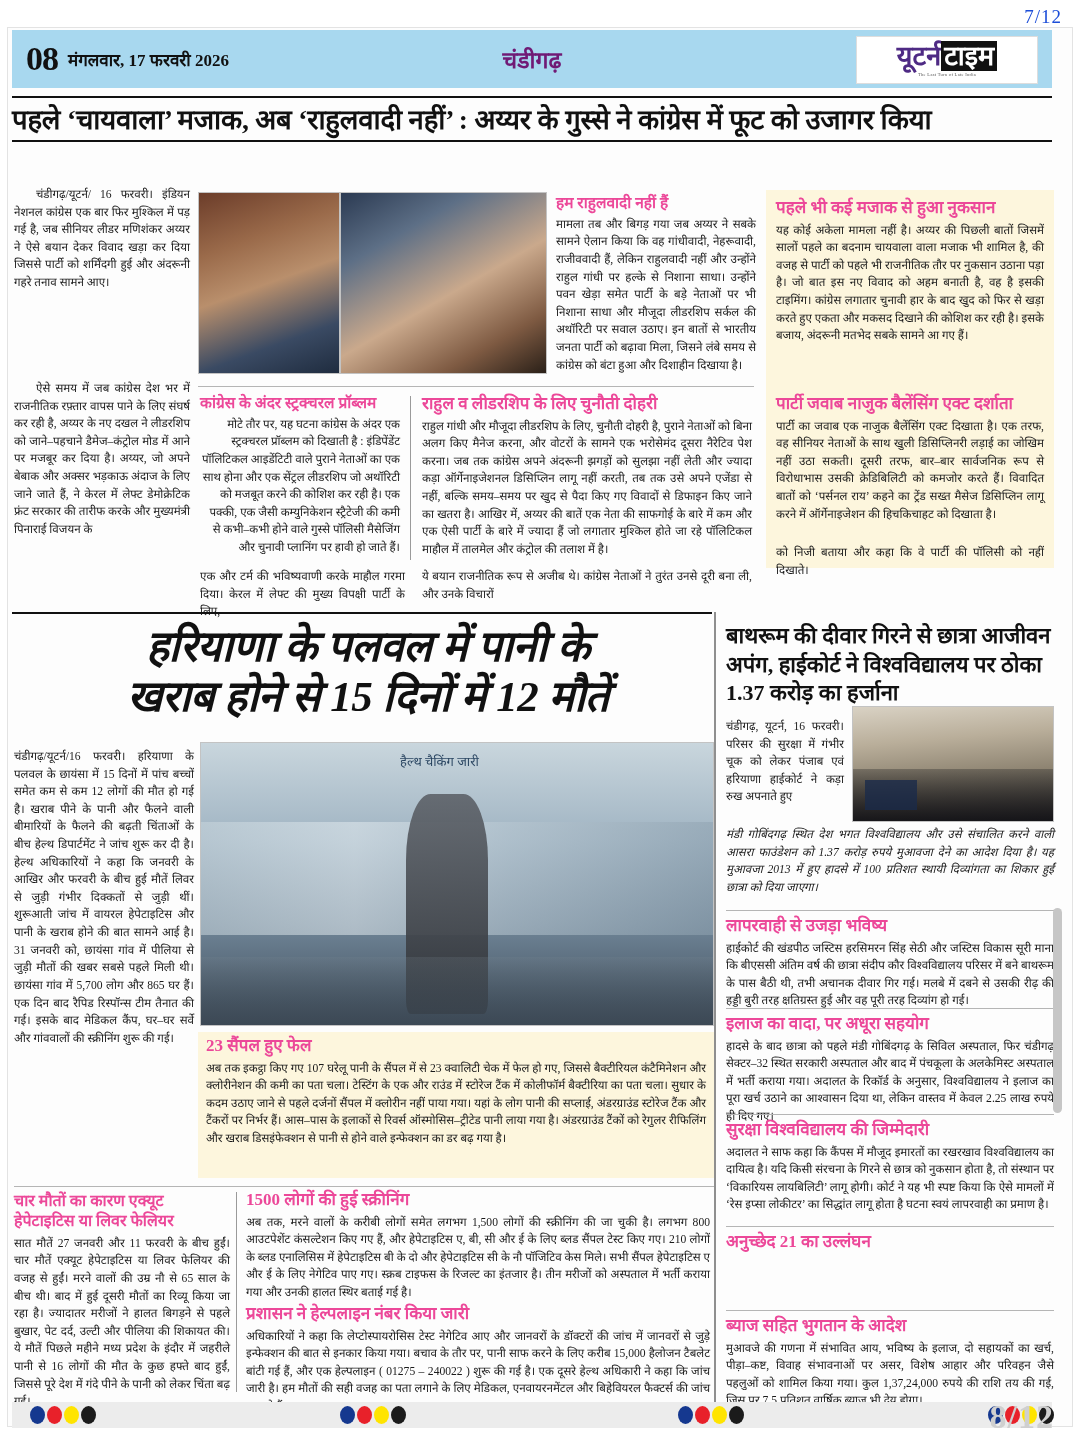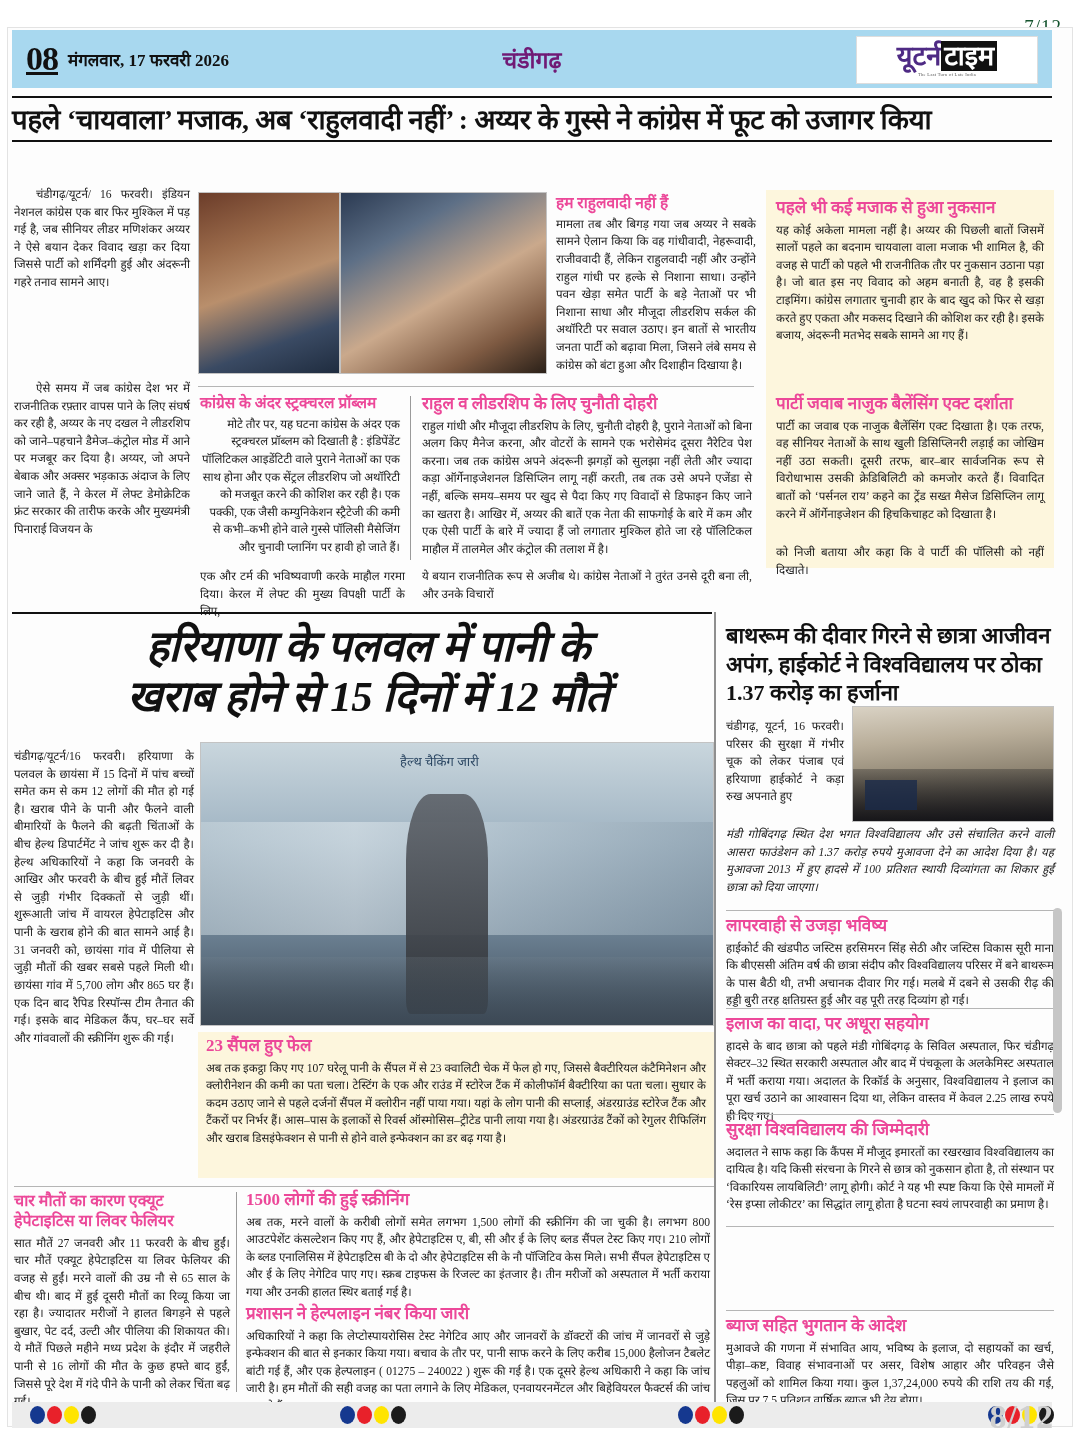--- a/index.html
+++ b/index.html
@@ -4,27 +4,27 @@
 <style>
   html,body{margin:0;padding:0;background:#b9b9b9;}
   body{font-family:"Liberation Serif","DejaVu Serif",serif;}
   .page{
     position:relative;width:1080px;height:1456px;background:#fff;overflow:hidden;
   }
   .sheet{
     position:absolute;left:8px;top:28px;width:1064px;height:1398px;background:#fdfdfd;
     box-shadow:0 0 0 1px #e3e3e3;
   }
-  .topcorner{position:absolute;right:18px;top:16px;font-size:19px;color:#14532d;letter-spacing:1px;}
+  .topcorner{position:absolute;right:18px;top:6px;font-size:19px;color:#1d4ed8;letter-spacing:1px;}
   
   .masthead{
     position:absolute;left:12px;top:30px;width:1040px;height:58px;background:#a8d8ef;
     display:flex;align-items:center;
   }
-  .mh-num{font-family:"Liberation Serif",serif;font-weight:bold;font-size:34px;color:#111;margin-left:14px;letter-spacing:-1px;text-decoration:underline;}
+  .mh-num{font-family:"Liberation Serif",serif;font-weight:bold;font-size:34px;color:#111;margin-left:14px;letter-spacing:-1px;}
   .mh-date{font-size:17px;color:#111;margin-left:10px;font-weight:bold;}
   .mh-city{
     position:absolute;left:0;right:0;text-align:center;font-size:23px;font-weight:bold;
     color:#701a75;letter-spacing:0px;
   }
   .mh-logo{
     position:absolute;right:14px;top:6px;width:180px;height:46px;background:#fff;
     border:1px solid #ddd;display:flex;flex-direction:column;align-items:center;justify-content:center;
   }
   .mh-logo-main{font-size:27px;font-weight:bold;line-height:1;}
@@ -207,20 +207,21 @@
   </div>
 
   <div class="sep-h" style="left:726px;top:1114px;width:328px;"></div>
   <div class="col" style="left:726px;top:1120px;width:328px;">
     <div class="redhead">सुरक्षा विश्वविद्यालय की जिम्मेदारी</div>
     <div class="body-txt">अदालत ने साफ कहा कि कैंपस में मौजूद इमारतों का रखरखाव विश्वविद्यालय का दायित्व है। यदि किसी संरचना के गिरने से छात्र को नुकसान होता है, तो संस्थान पर ‘विकारियस लायबिलिटी’ लागू होगी। कोर्ट ने यह भी स्पष्ट किया कि ऐसे मामलों में ‘रेस इप्सा लोकीटर’ का सिद्धांत लागू होता है घटना स्वयं लापरवाही का प्रमाण है।</div>
   </div>
 
   <div class="sep-h" style="left:726px;top:1226px;width:328px;"></div>
   <div class="col" style="left:726px;top:1232px;width:328px;">
+    <div class="redhead">अनुच्छेद 21 का उल्लंघन</div>
   </div>
 
   <div class="sep-h" style="left:726px;top:1310px;width:328px;"></div>
   <div class="col" style="left:726px;top:1316px;width:328px;">
     <div class="redhead">ब्याज सहित भुगतान के आदेश</div>
     <div class="body-txt">मुआवजे की गणना में संभावित आय, भविष्य के इलाज, दो सहायकों का खर्च, पीड़ा–कष्ट, विवाह संभावनाओं पर असर, विशेष आहार और परिवहन जैसे पहलुओं को शामिल किया गया। कुल 1,37,24,000 रुपये की राशि तय की गई, जिस पर 7.5 प्रतिशत वार्षिक ब्याज भी देय होगा।</div>
   </div>
 
   <div class="scrollhint" style="right:18px;top:908px;height:205px;"></div>
 

